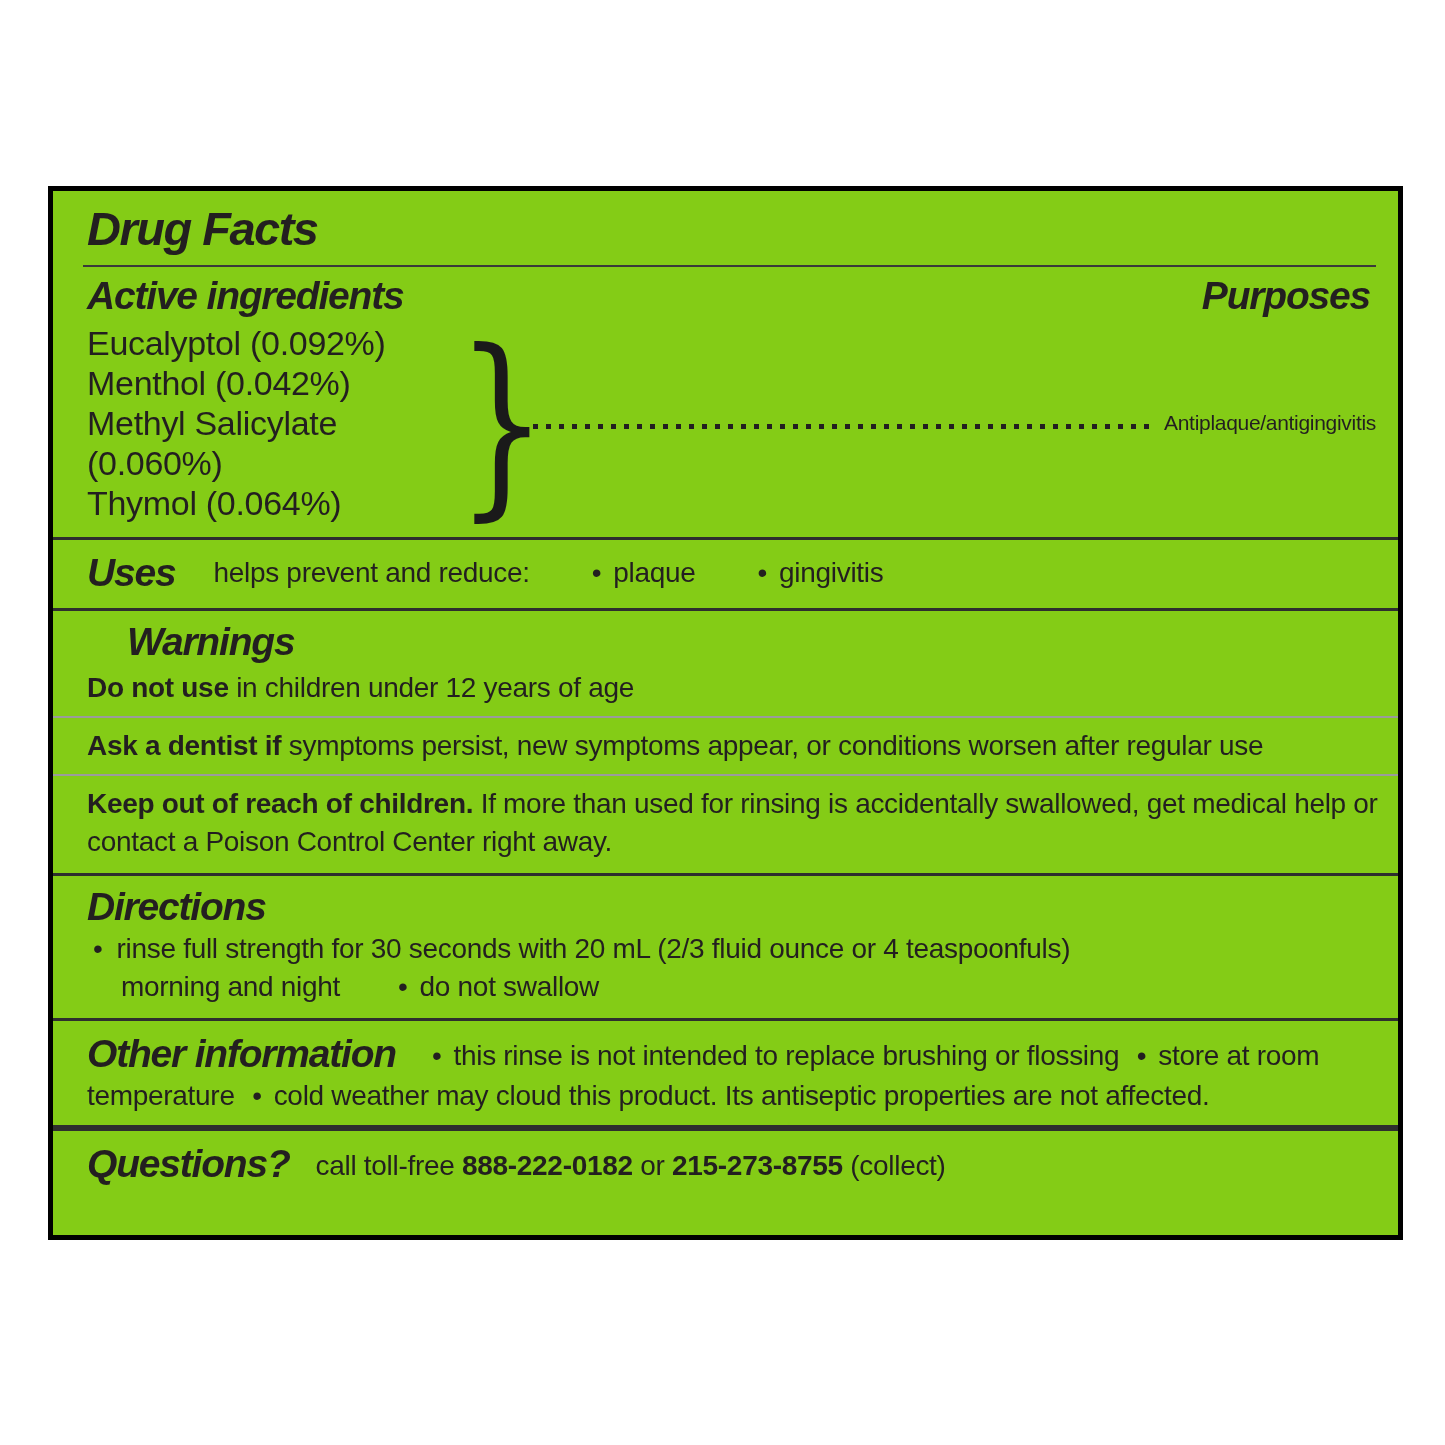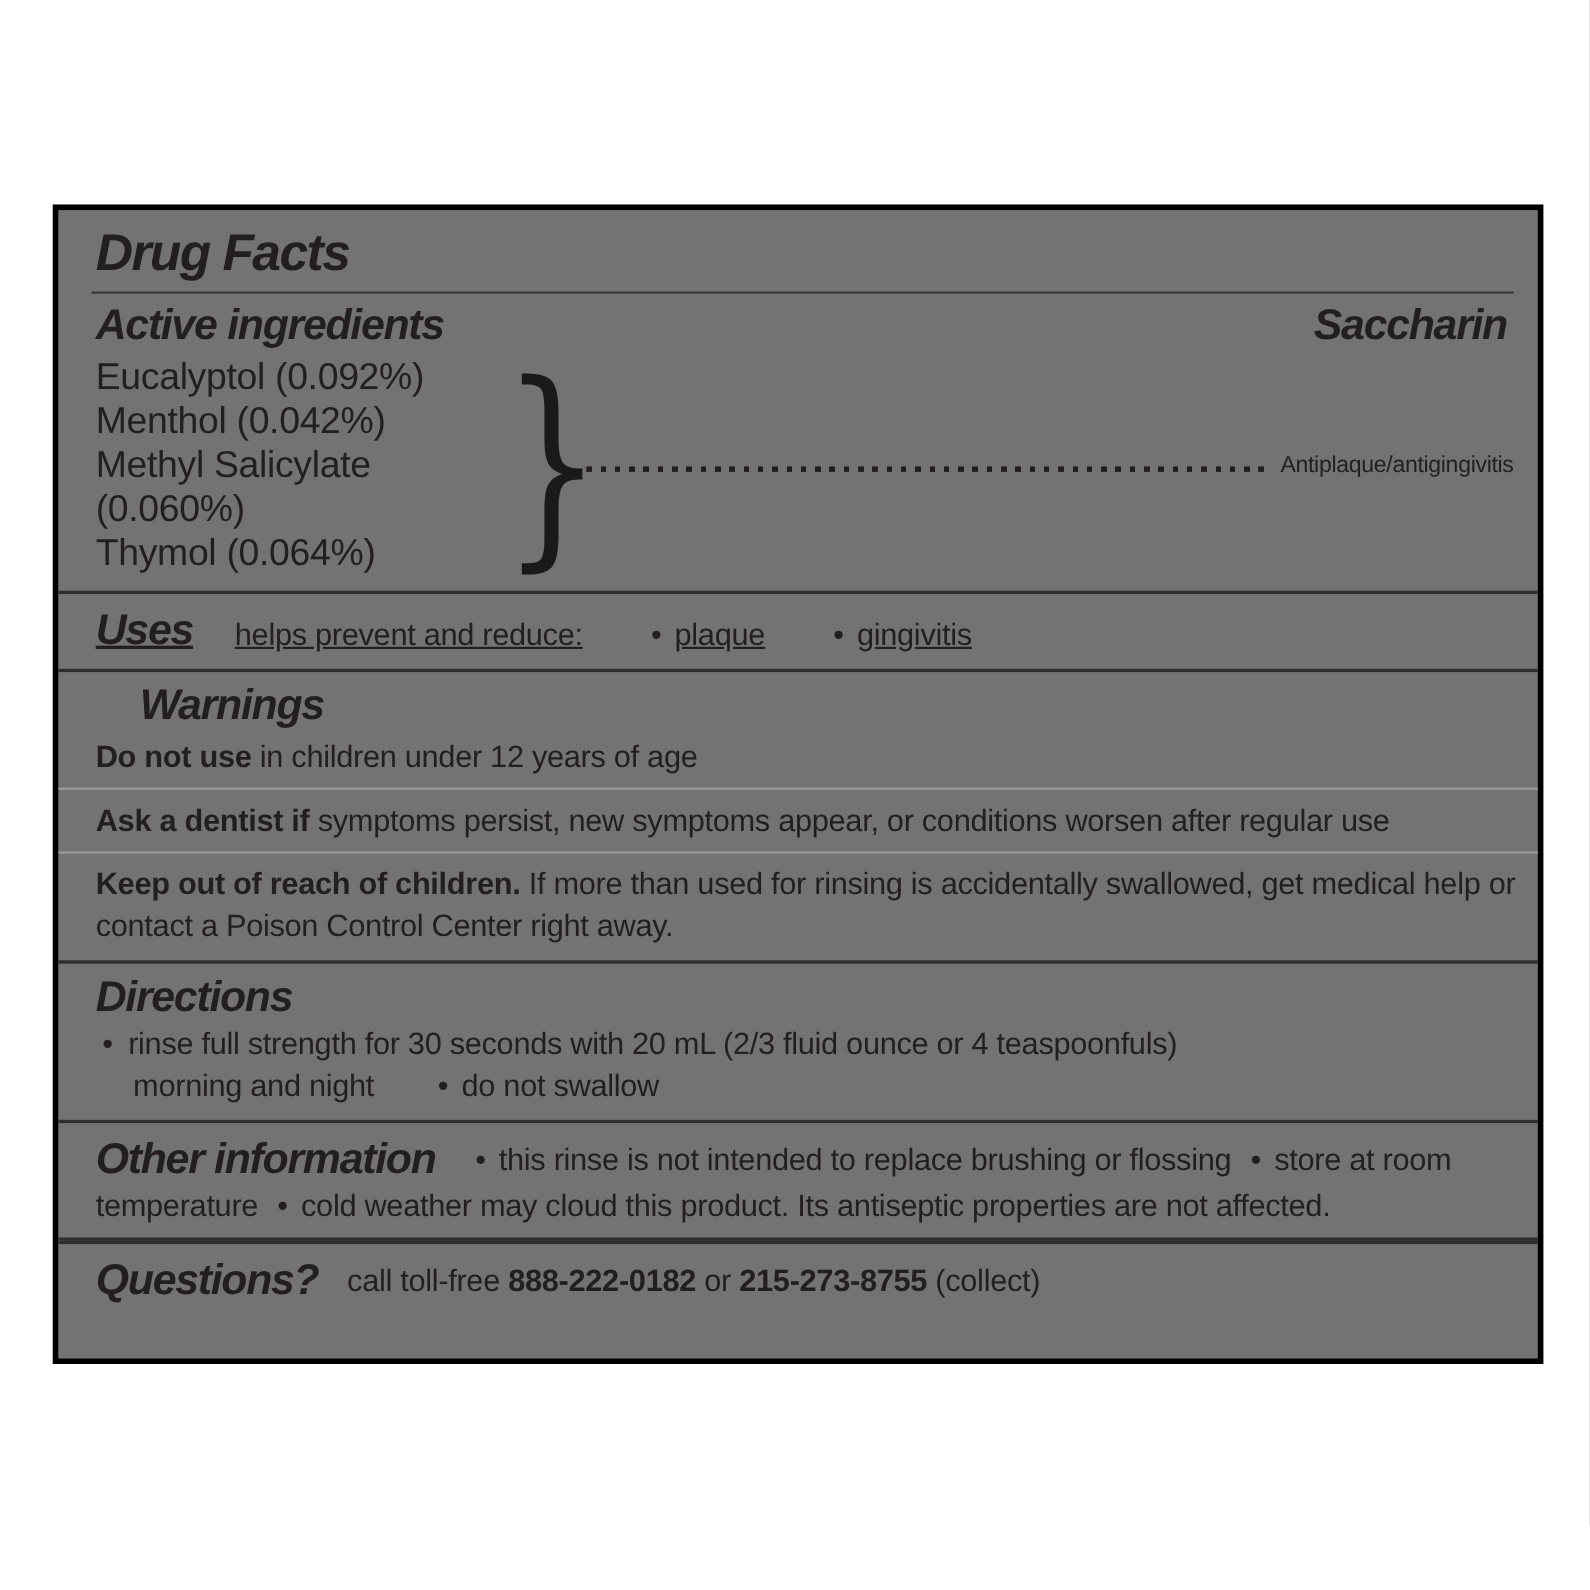--- a/index.html
+++ b/index.html
@@ -19,21 +19,21 @@
     overflow: hidden;
   }
   .panel {
     position: absolute;
     left: 48px;
     top: 186px;
     width: 1355px;
     height: 1054px;
     box-sizing: border-box;
     border: 5px solid #000000;
-    background: #737373;
+    background: #84cc16;
     display: flex;
     flex-direction: column;
   }
   section { padding: 0 8px 0 34px; }
 
   
   .title {
     font-size: 47px;
     font-weight: bold;
     font-style: italic;
@@ -84,21 +84,21 @@
     margin: 0 10px 0 16px;
     align-self: center;
     background-image: repeating-linear-gradient(to right, #231f20 0 5px, transparent 5px 13px);
     position: relative;
     top: 3px;
   }
   .purpose-value { font-size: 21px; letter-spacing: -0.3px; white-space: nowrap; padding-right: 14px; }
 
   
   .uses-sec { padding-top: 10px; padding-bottom: 12px; }
-  .uses-row { display: flex; align-items: flex-end; text-decoration: underline; }
+  .uses-row { display: flex; align-items: center; }
   .uses-row .lead-text { margin-left: 38px; }
   .bullet-item { white-space: nowrap; }
   .uses-row .bullet-item { margin-left: 62px; }
   .bullet { display: inline-block; margin-right: 12px; font-size: 28px; }
 
   
   .warn-sec { padding-top: 8px; padding-bottom: 12px; }
   .warn-sec .h2 { margin-bottom: 4px; margin-left: 40px; }
 
   
@@ -121,21 +121,21 @@
 
 <div class="canvas">
   <div class="panel">
 
     <h1 class="title">Drug Facts</h1>
     <div class="rule title-rule"></div>
 
     <section class="active-sec">
       <div class="heads-row">
         <h2 class="h2">Active ingredients</h2>
-        <h2 class="h2">Saccharin</h2>
+        <h2 class="h2">Purposes</h2>
       </div>
       <div class="active-body">
         <ul class="ingredients">
           <li>Eucalyptol (0.092%)</li>
           <li>Menthol (0.042%)</li>
           <li>Methyl Salicylate (0.060%)</li>
           <li>Thymol (0.064%)</li>
         </ul>
         <span class="brace">}</span>
         <div class="leader"></div>

